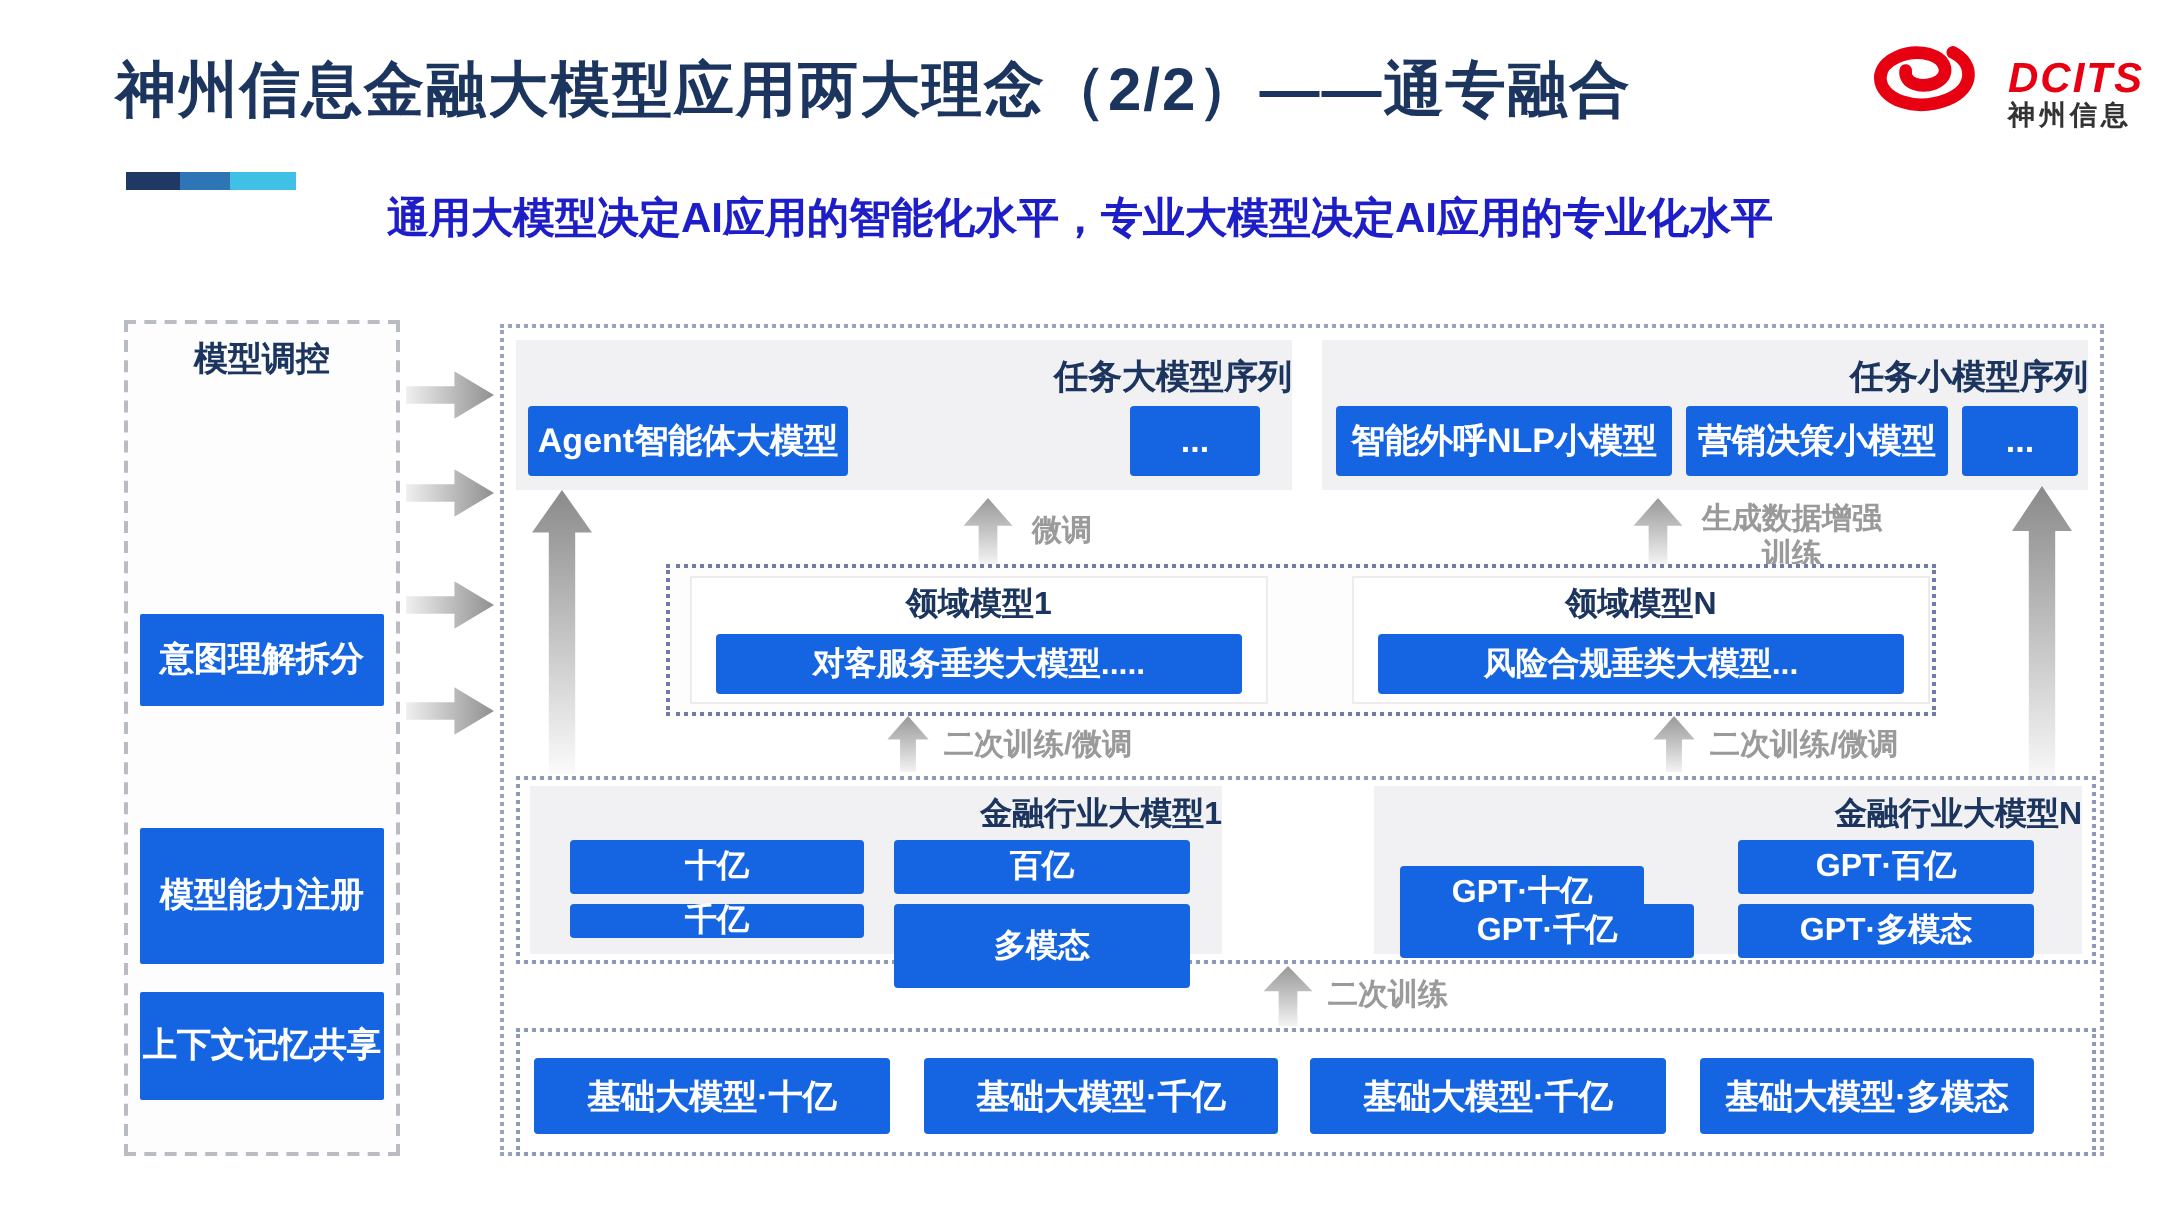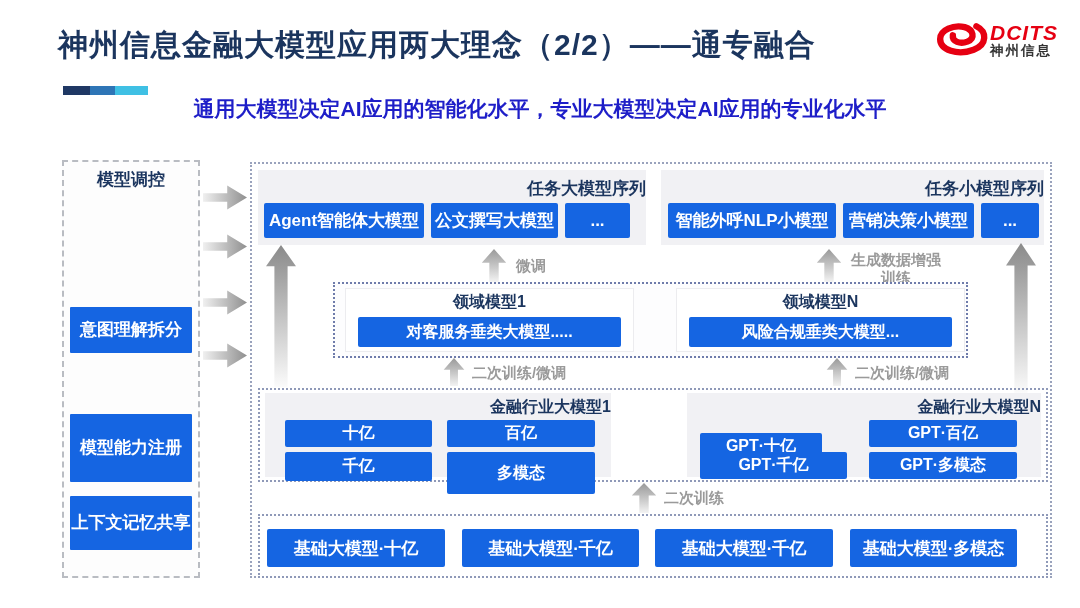--- a/index.html
+++ b/index.html
@@ -11,21 +11,21 @@
   }
   .abs { position:absolute; }
 
   
   .title { left:58px; top:25px; font-size:30px; font-weight:800; color:#1B355E; letter-spacing:1px; }
   .accent-bars { left:63px; top:86px; display:flex; }
   .accent-bars span { display:block; height:9px; }
   .subtitle { left:0; top:95px; width:1080px; text-align:center;
     font-size:21px; font-weight:800; color:#1E1EC8; }
 
-  .logo { left:932px; top:16px; display:flex; align-items:center; gap:0; }
+  .logo { left:932px; top:16px; display:flex; align-items:flex-end; gap:14px; }
   .logo-text { display:flex; flex-direction:column; line-height:1.05; }
   .logo-brand { color:#E60012; font-size:21px; font-weight:800; font-style:italic; letter-spacing:1px; }
   .logo-cn { color:#333; font-size:13.5px; font-weight:700; letter-spacing:2px; }
 
   
   .sidebar { left:62px; top:160px; width:138px; height:418px;
     border:2px dashed #b9bcc2; background:#fdfdfd; }
   .sidebar-title { left:62px; top:168px; width:138px; text-align:center;
     font-size:17px; font-weight:800; color:#1B355E; }
   .side-item { width:122px; background:#1565E2; color:#fff; font-size:17px; font-weight:600;
@@ -95,21 +95,20 @@
   <div class="abs ar-right" style="left:203px;top:233px;width:44px;height:27px"></div>
   <div class="abs ar-right" style="left:203px;top:289px;width:44px;height:27px"></div>
   <div class="abs ar-right" style="left:203px;top:342px;width:44px;height:27px"></div>
 
   <div class="abs outer-dash"></div>
 
   <div class="abs group" style="left:258px;top:170px;width:388px;height:75px">
     <div class="group-title">任务大模型序列</div>
   </div>
   <div class="abs btn" style="left:264px;top:203px;width:160px;height:35px">Agent智能体大模型</div>
-  <div class="abs btn" style="left:431px;top:203px;width:127px;height:35px">公文撰写大模型</div>
   <div class="abs btn" style="left:565px;top:203px;width:65px;height:35px">...</div>
 
   <div class="abs group" style="left:661px;top:170px;width:383px;height:75px">
     <div class="group-title">任务小模型序列</div>
   </div>
   <div class="abs btn" style="left:668px;top:203px;width:168px;height:35px">智能外呼NLP小模型</div>
   <div class="abs btn" style="left:843px;top:203px;width:131px;height:35px">营销决策小模型</div>
   <div class="abs btn" style="left:981px;top:203px;width:58px;height:35px">...</div>
 
   <div class="abs ar-up" style="left:481px;top:249px;width:26px;height:33px"></div>
@@ -135,21 +134,21 @@
   <div class="abs ar-label" style="left:472px;top:364px">二次训练/微调</div>
   <div class="abs ar-up" style="left:826px;top:358px;width:22px;height:28px"></div>
   <div class="abs ar-label" style="left:855px;top:364px">二次训练/微调</div>
 
   <div class="abs industry-dash"></div>
   <div class="abs group" style="left:265px;top:393px;width:346px;height:84px">
     <div class="group-title" style="font-size:16px;padding-top:4px">金融行业大模型1</div>
   </div>
   <div class="abs btn btn-sm" style="left:285px;top:420px;width:147px;height:27px">十亿</div>
   <div class="abs btn btn-sm" style="left:447px;top:420px;width:148px;height:27px">百亿</div>
-  <div class="abs btn btn-sm" style="left:285px;top:452px;width:147px;height:29px">千亿</div>
+  <div class="abs btn btn-sm" style="left:285px;top:452px;width:147px;height:17px">千亿</div>
   <div class="abs btn btn-sm" style="left:447px;top:452px;width:148px;height:42px">多模态</div>
 
   <div class="abs group" style="left:687px;top:393px;width:354px;height:84px">
     <div class="group-title" style="font-size:16px;padding-top:4px">金融行业大模型N</div>
   </div>
   <div class="abs btn btn-sm" style="left:700px;top:433px;width:122px;height:27px">GPT·十亿</div>
   <div class="abs btn btn-sm" style="left:869px;top:420px;width:148px;height:27px">GPT·百亿</div>
   <div class="abs btn btn-sm" style="left:700px;top:452px;width:147px;height:27px">GPT·千亿</div>
   <div class="abs btn btn-sm" style="left:869px;top:452px;width:148px;height:27px">GPT·多模态</div>
 

